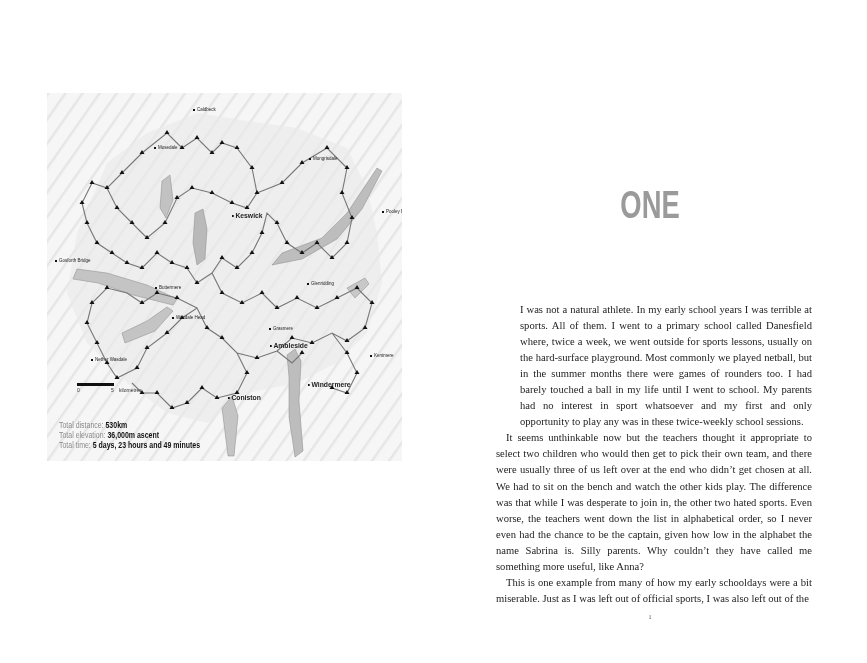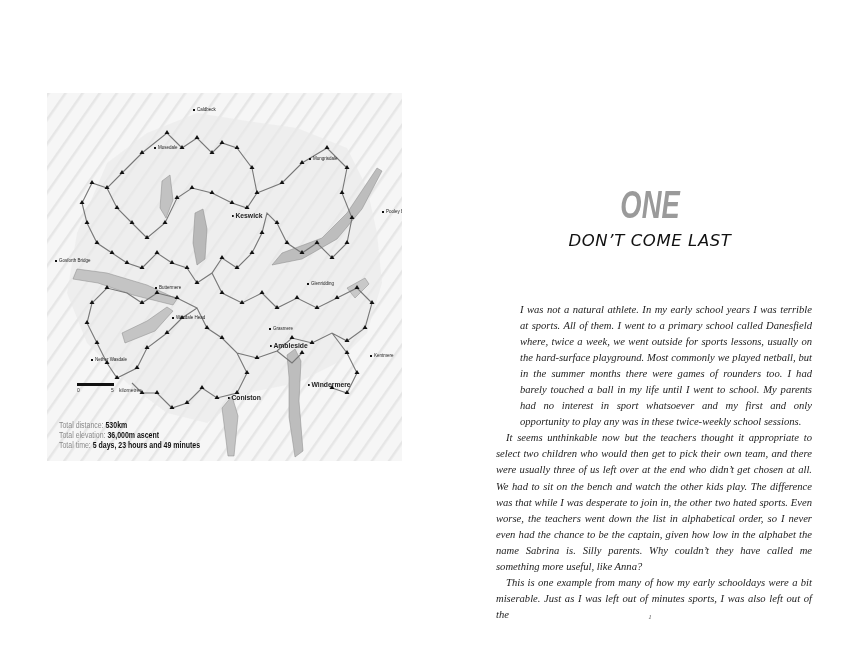--- a/index.html
+++ b/index.html
@@ -1,18 +1,18 @@
 <!DOCTYPE html>
 <html><head>
 <meta charset="utf-8">
 <style>
   html, body { margin:0; padding:0; background:#ffffff; }
   body { width:867px; height:663px; position:relative; overflow:hidden; font-family:"DejaVu Serif", serif; color:#222; }
   .page-left { position:absolute; left:0; top:0; width:433px; height:663px; }
-  .page-right { position:absolute; left:433px; top:0; width:434px; height:522px;font-style:italic; }
+  .page-right { position:absolute; left:433px; top:0; width:434px; height:522px; }
   .map { position:absolute; left:47px; top:93px; width:355px; height:368px; background:#f3f3f3; overflow:hidden; }
   .map svg { position:absolute; left:0; top:0; }
   .map-stats { position:absolute; left:12px; top:327px; font-family:"Liberation Sans", sans-serif; font-size:8.5px; line-height:10px; color:#111; font-weight:bold; transform:scaleX(0.82); transform-origin:left top; white-space:nowrap; }
   .map-stats .lbl { color:#8a8a8a; font-weight:normal; }
   .scale { position:absolute; left:30px; top:290px; }
   .scale .bar { width:37px; height:3px; background:#111; }
   .scale .ticks { font-family:"Liberation Sans", sans-serif; font-size:5px; color:#333; position:relative; width:80px; height:8px; }
   .place { position:absolute; font-family:"Liberation Sans", sans-serif; font-size:4.5px; color:#222; white-space:nowrap; }
   .place.big { font-size:8px; font-weight:bold; transform:scaleX(0.85); transform-origin:left top; }
   .place::before { content:""; display:inline-block; width:2px; height:2px; background:#111; margin-right:2px; vertical-align:middle; }
@@ -177,20 +177,19 @@
       <div><span class="lbl">Total distance: </span><span>530km</span></div>
       <div><span class="lbl">Total elevation: </span><span>36,000m ascent</span></div>
       <div><span class="lbl">Total time: </span><span>5 days, 23 hours and 49 minutes</span></div>
     </div>
   </div>
 
 </div>
 
 <div class="page-right">
   <div class="chapter-num">ONE</div>
-  <div class="chapter-title">DON’T COME LAST</div>
   <div class="body-text">
     <p class="first">I was not a natural athlete. In my early school years I was terrible at sports. All of them. I went to a primary school called Danesfield where, twice a week, we went outside for sports lessons, usually on the hard-surface playground. Most commonly we played netball, but in the summer months there were games of rounders too. I had barely touched a ball in my life until I went to school. My parents had no interest in sport whatsoever and my first and only opportunity to play any was in these twice-weekly school sessions.</p>
     <p class="indent">It seems unthinkable now but the teachers thought it appropriate to select two children who would then get to pick their own team, and there were usually three of us left over at the end who didn’t get chosen at all. We had to sit on the bench and watch the other kids play. The difference was that while I was desperate to join in, the other two hated sports. Even worse, the teachers went down the list in alphabetical order, so I never even had the chance to be the captain, given how low in the alphabet the name Sabrina is. Silly parents. Why couldn’t they have called me something more useful, like Anna?</p>
-    <p class="indent">This is one example from many of how my early schooldays were a bit miserable. Just as I was left out of minutes sports, I was also left out of the</p>
+    <p class="indent">This is one example from many of how my early schooldays were a bit miserable. Just as I was left out of official sports, I was also left out of the</p>
   </div>
   <div class="page-number">1</div>
 </div>
 
 </body></html>

